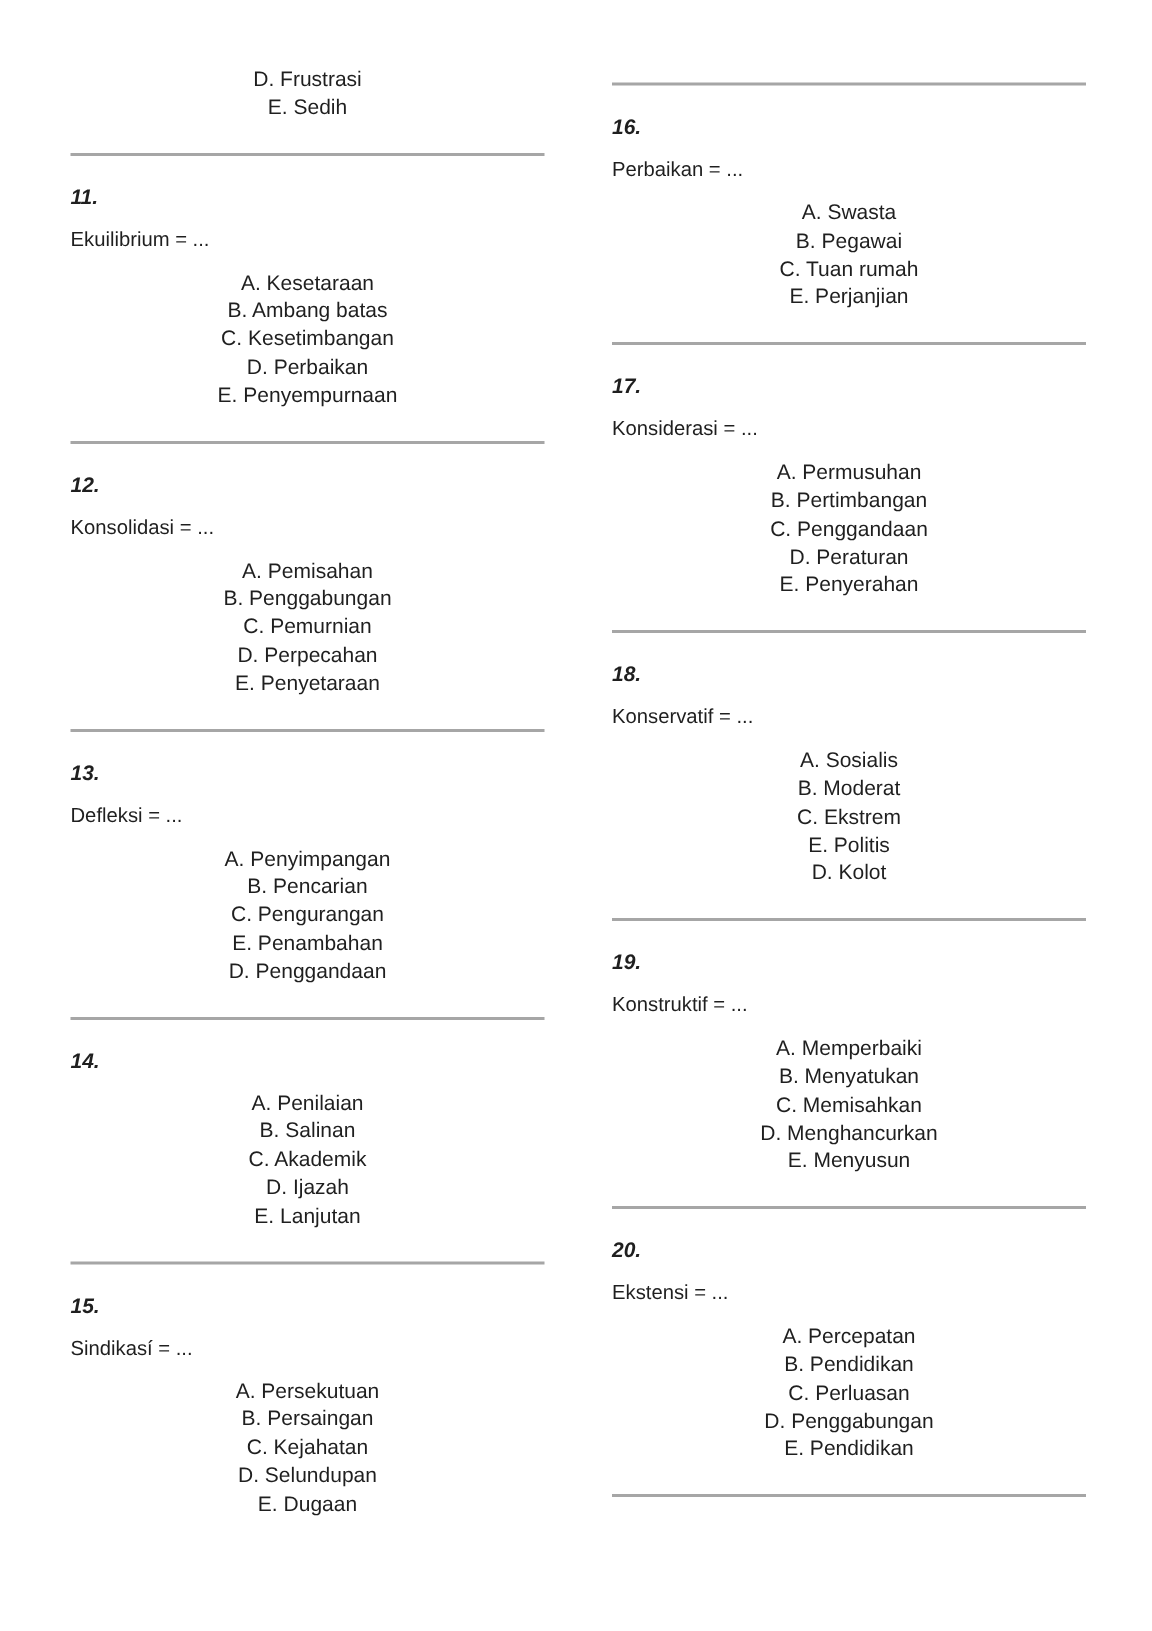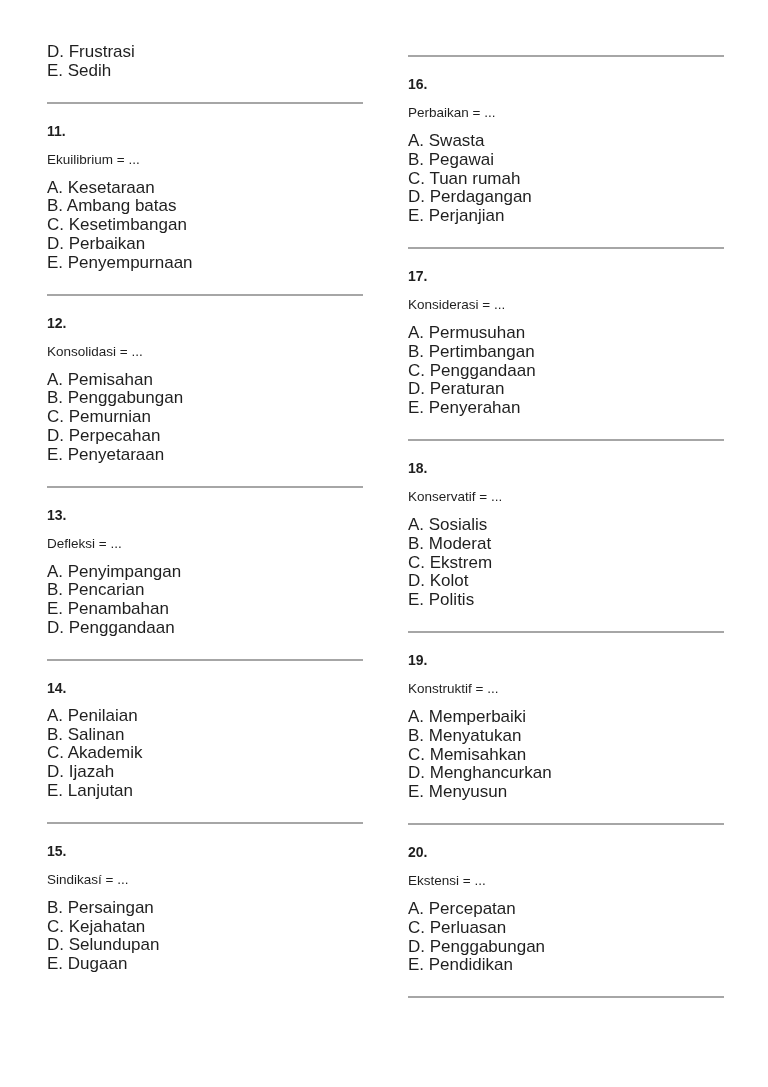--- a/index.html
+++ b/index.html
@@ -20,30 +20,32 @@
     border-top: 2px solid #a6a6a6;
     margin: 21px 0 18px 0;
     height: 0;
   }
   .col-right .rule.first { margin-top: 12px; }
   .q-number {
     font-weight: 700;
     font-size: 14px;
     line-height: 19px;
     margin: 0 0 9px 0;
+    font-style: italic;
   }
   .q-prompt {
     font-size: 13.5px;
     line-height: 19px;
     margin: 0 0 10px 0;
   }
   .option {
-    font-size: 17px;
+    font-size: 14px;
     line-height: 18.8px;
     margin: 0;
+    text-align: center;
   }
 </style>
 </head>
 <body>
 
 <div class="page">
   <div class="col col-left" id="col-left">
     <div class="remnant">
         <p class="option">D. Frustrasi</p>
         <p class="option">E. Sedih</p>
@@ -72,57 +74,58 @@
           <p class="option">E. Penyetaraan</p>
         </div>
   </section>
 <hr class="rule">
   <section class="question">
     <p class="q-number">13.</p>
     <p class="q-prompt">Defleksi = ...</p>
     <div class="options">
           <p class="option">A. Penyimpangan</p>
           <p class="option">B. Pencarian</p>
+          <p class="option">C. Pengurangan</p>
           <p class="option">E. Penambahan</p>
           <p class="option">D. Penggandaan</p>
         </div>
   </section>
 <hr class="rule">
   <section class="question">
     <p class="q-number">14.</p>
     <div class="options">
           <p class="option">A. Penilaian</p>
           <p class="option">B. Salinan</p>
           <p class="option">C. Akademik</p>
           <p class="option">D. Ijazah</p>
           <p class="option">E. Lanjutan</p>
         </div>
   </section>
 <hr class="rule">
   <section class="question">
     <p class="q-number">15.</p>
     <p class="q-prompt">Sindikasí = ...</p>
     <div class="options">
+          <p class="option">A. Persekutuan</p>
           <p class="option">B. Persaingan</p>
           <p class="option">C. Kejahatan</p>
           <p class="option">D. Selundupan</p>
           <p class="option">E. Dugaan</p>
         </div>
   </section>
 </div>
   <div class="col col-right" id="col-right">
       <hr class="rule first">
   <section class="question">
     <p class="q-number">16.</p>
     <p class="q-prompt">Perbaikan = ...</p>
     <div class="options">
           <p class="option">A. Swasta</p>
           <p class="option">B. Pegawai</p>
           <p class="option">C. Tuan rumah</p>
-          <p class="option">D. Perdagangan</p>
           <p class="option">E. Perjanjian</p>
         </div>
   </section>
 <hr class="rule">
   <section class="question">
     <p class="q-number">17.</p>
     <p class="q-prompt">Konsiderasi = ...</p>
     <div class="options">
           <p class="option">A. Permusuhan</p>
           <p class="option">B. Pertimbangan</p>
@@ -132,42 +135,43 @@
         </div>
   </section>
 <hr class="rule">
   <section class="question">
     <p class="q-number">18.</p>
     <p class="q-prompt">Konservatif = ...</p>
     <div class="options">
           <p class="option">A. Sosialis</p>
           <p class="option">B. Moderat</p>
           <p class="option">C. Ekstrem</p>
+          <p class="option">E. Politis</p>
           <p class="option">D. Kolot</p>
-          <p class="option">E. Politis</p>
         </div>
   </section>
 <hr class="rule">
   <section class="question">
     <p class="q-number">19.</p>
     <p class="q-prompt">Konstruktif = ...</p>
     <div class="options">
           <p class="option">A. Memperbaiki</p>
           <p class="option">B. Menyatukan</p>
           <p class="option">C. Memisahkan</p>
           <p class="option">D. Menghancurkan</p>
           <p class="option">E. Menyusun</p>
         </div>
   </section>
 <hr class="rule">
   <section class="question">
     <p class="q-number">20.</p>
     <p class="q-prompt">Ekstensi = ...</p>
     <div class="options">
           <p class="option">A. Percepatan</p>
+          <p class="option">B. Pendidikan</p>
           <p class="option">C. Perluasan</p>
           <p class="option">D. Penggabungan</p>
           <p class="option">E. Pendidikan</p>
         </div>
   </section>
 <hr class="rule">
     </div>
 </div>
 
 </body></html>

